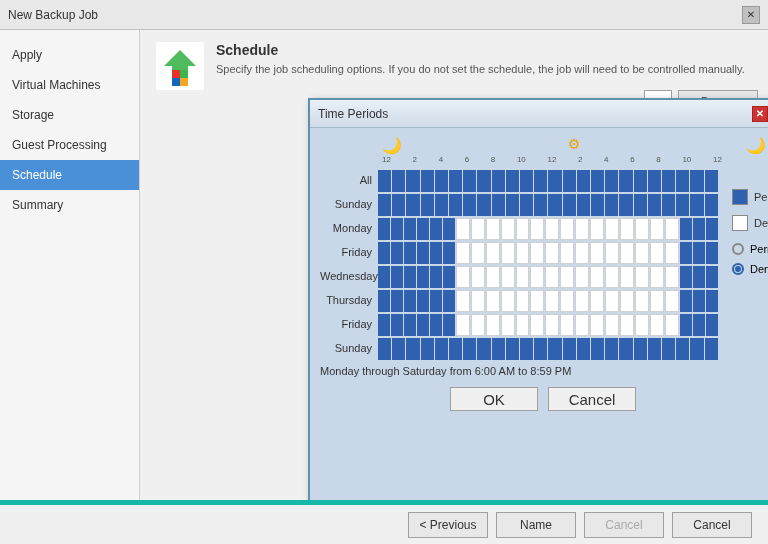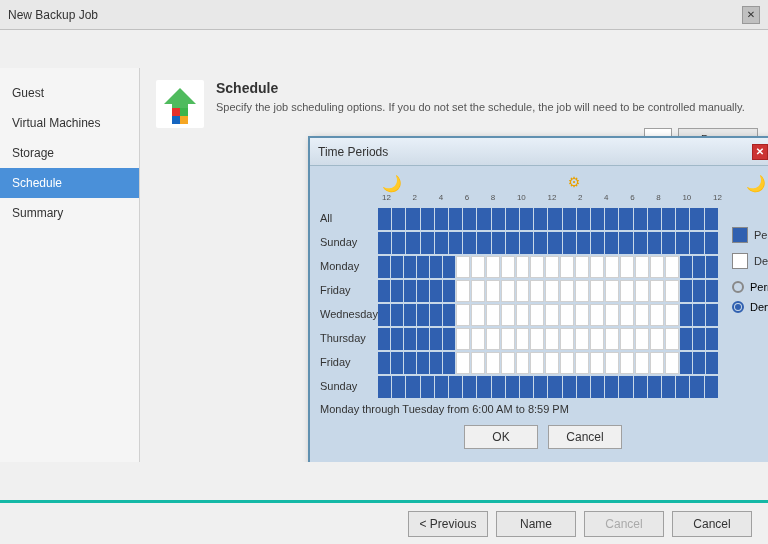--- a/index.html
+++ b/index.html
@@ -12,21 +12,20 @@
       overflow: hidden;
     }
 
     
     .main-window {
       width: 768px;
       height: 544px;
       background: #f0f0f0;
       display: flex;
       flex-direction: column;
-      gap: 38px;
     }
 
     
     .title-bar {
       background: #e8e8e8;
       border-bottom: 1px solid #c0c0c0;
       display: flex;
       align-items: center;
       justify-content: space-between;
       padding: 6px 8px;
@@ -178,21 +177,21 @@
     }
     .grid-row {
       display: flex;
       align-items: center;
       height: 22px;
     }
     .row-label {
       width: 58px;
       font-size: 11px;
       color: #333;
-      text-align: left;
+      text-align: right;
       padding-right: 6px;
       flex-shrink: 0;
     }
     .cell {
       flex: 1;
       height: 22px;
     }
     .cell.permitted { background: #3060b0; }
     .cell.denied { background: white; border: 1px solid #d0d0d0; }
 
@@ -218,34 +217,34 @@
     }
 
     
     .dialog-buttons {
       display: flex;
       justify-content: center;
       gap: 10px;
       margin-top: 10px;
     }
     .dialog-btn {
-      width: 74px;
+      width: 88px;
       height: 24px;
       background: #f0f0f0;
       border: 1px solid #a0a0a0;
       cursor: pointer;
-      font-size: 12px;
+      font-size: 15px;
       color: #333;
     }
 
     
     .bottom-bar {
       height: 44px;
       background: #f0f0f0;
-      border-top: 3px solid #14b8a6;
+      border-top: 5px solid #14b8a6;
       display: flex;
       align-items: center;
       justify-content: flex-end;
       padding: 0 16px;
       gap: 8px;
     }
     .bottom-btn {
       width: 80px;
       height: 26px;
       background: #e8e8e8;
@@ -274,23 +273,24 @@
 <div class="main-window">
 
   <div class="title-bar">
     <span class="title-bar-text">New Backup Job</span>
     <div class="title-bar-close">✕</div>
   </div>
 
   <div class="content-area">
 
     <div class="sidebar">
-      <div class="sidebar-item">Guest</div>
+      <div class="sidebar-item">Apply</div>
       <div class="sidebar-item">Virtual Machines</div>
       <div class="sidebar-item">Storage</div>
+      <div class="sidebar-item">Guest Processing</div>
       <div class="sidebar-item active">Schedule</div>
       <div class="sidebar-item">Summary</div>
     </div>
 
     <div class="main-panel" style="position:relative;">
 
       <div class="header-section">
 
         <div class="header-icon">
           <svg width="48" height="48" viewBox="0 0 48 48">
@@ -618,21 +618,21 @@
     </div>
     <div style="display:flex; align-items:center; gap:6px; margin-top:4px; font-size:11px;">
       <div style="width:12px; height:12px; border-radius:50%; border:2px solid #3060b0; display:flex; align-items:center; justify-content:center;">
         <div style="width:6px; height:6px; border-radius:50%; background:#3060b0;"></div>
       </div>
       <span>Denied</span>
     </div>
   </div>
           </div>
 
-          <div class="status-text" style="margin-top:6px;">Monday through Tuesday from 6:00 AM to 8:59 PM</div>
+          <div class="status-text" style="margin-top:6px;">Monday through Saturday from 6:00 AM to 8:59 PM</div>
 
           <div class="dialog-buttons">
             <button class="dialog-btn">OK</button>
             <button class="dialog-btn">Cancel</button>
           </div>
         </div>
       </div>
     </div>
   </div>
 

